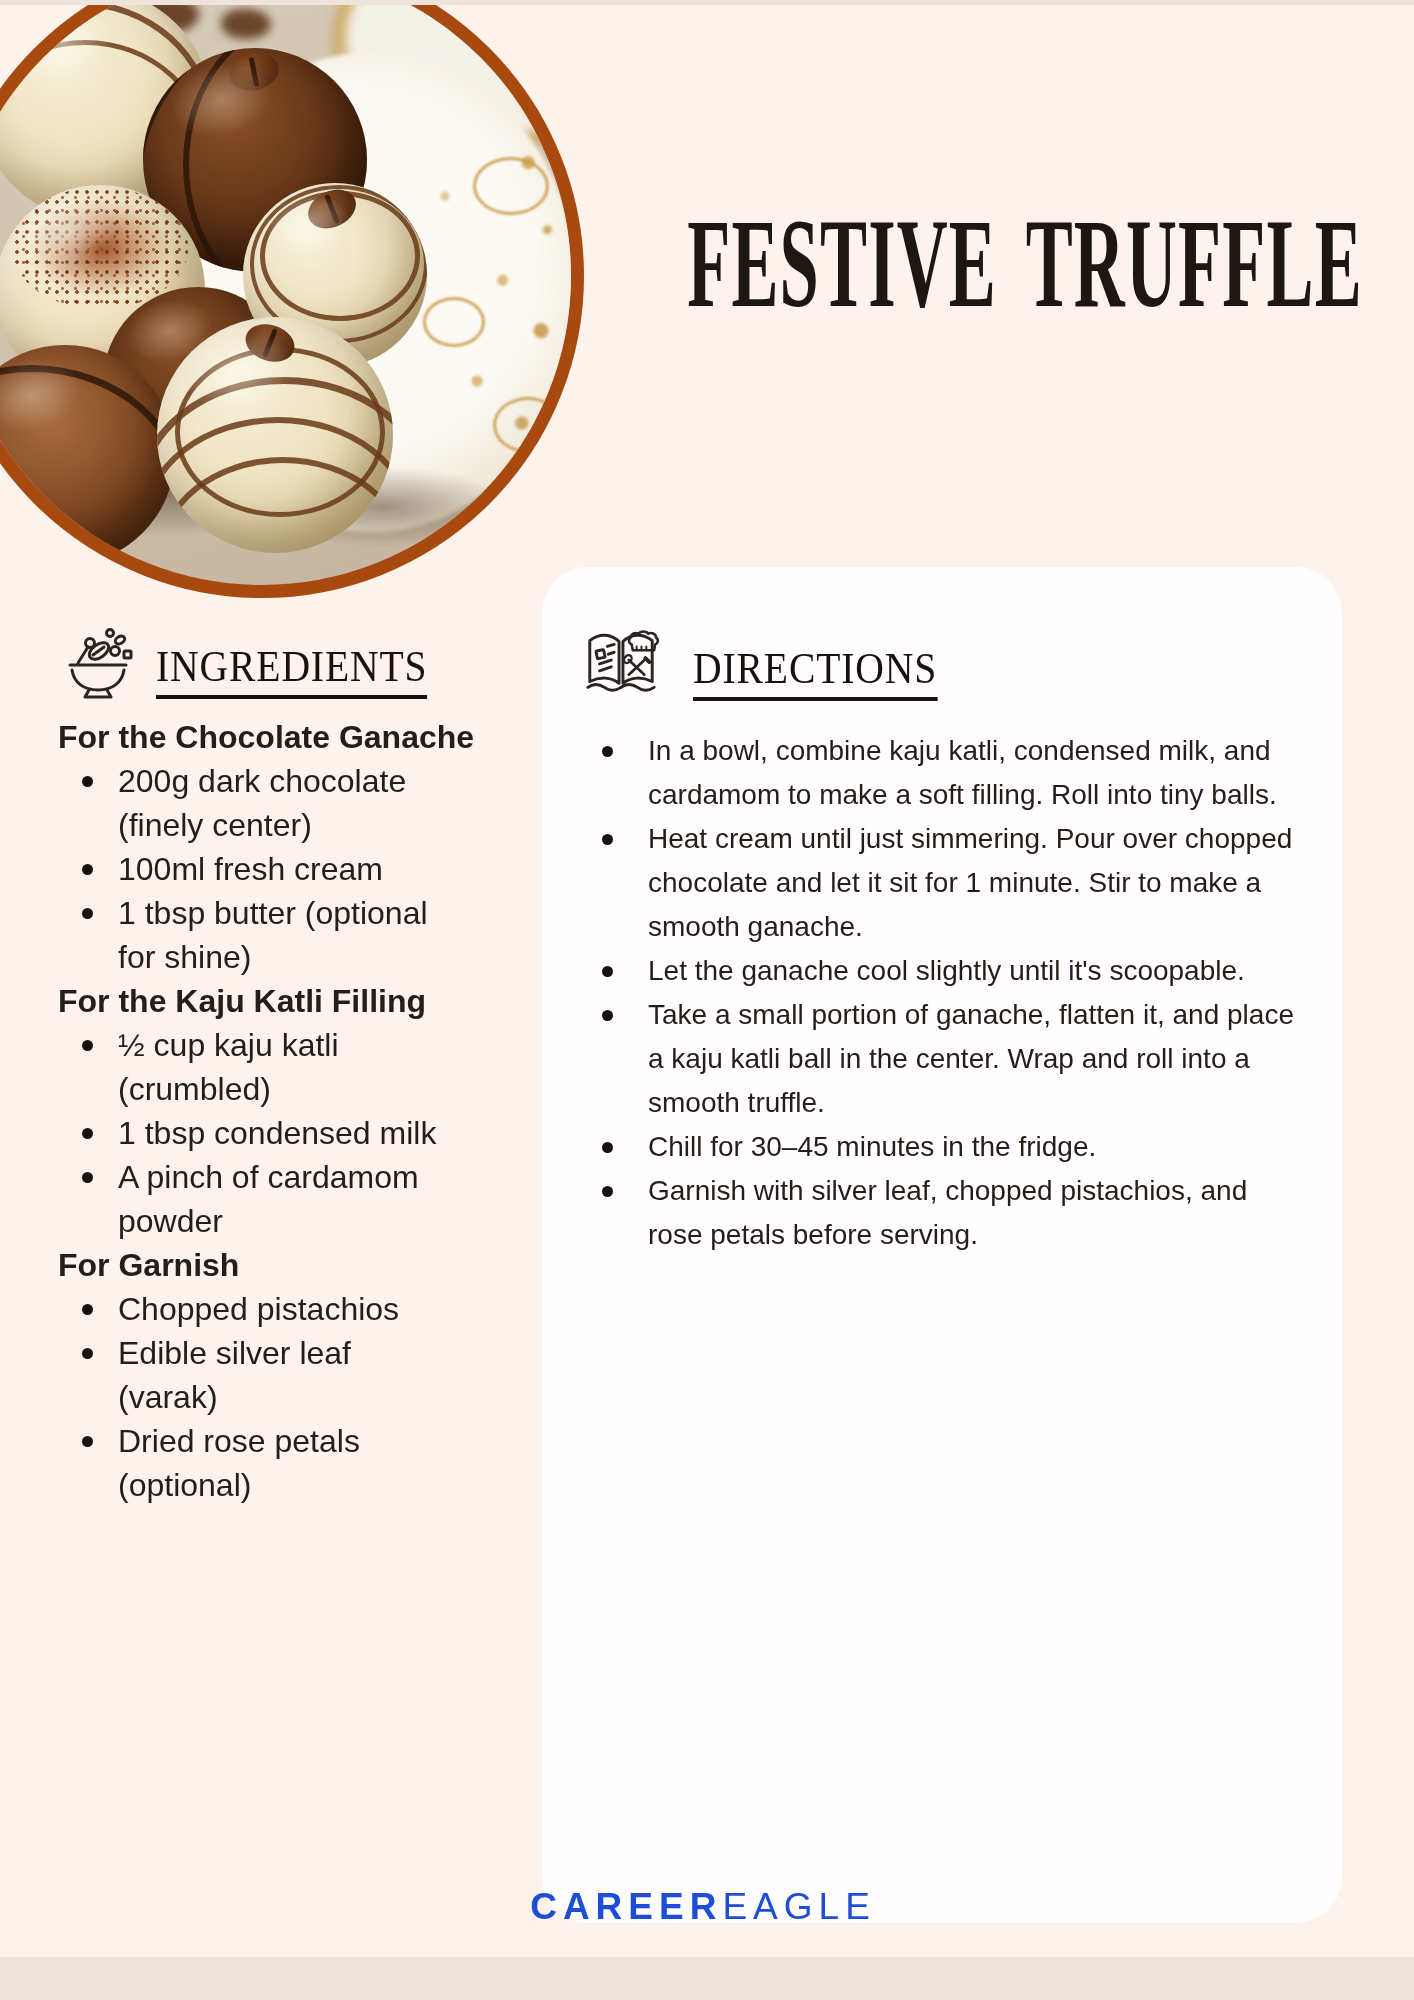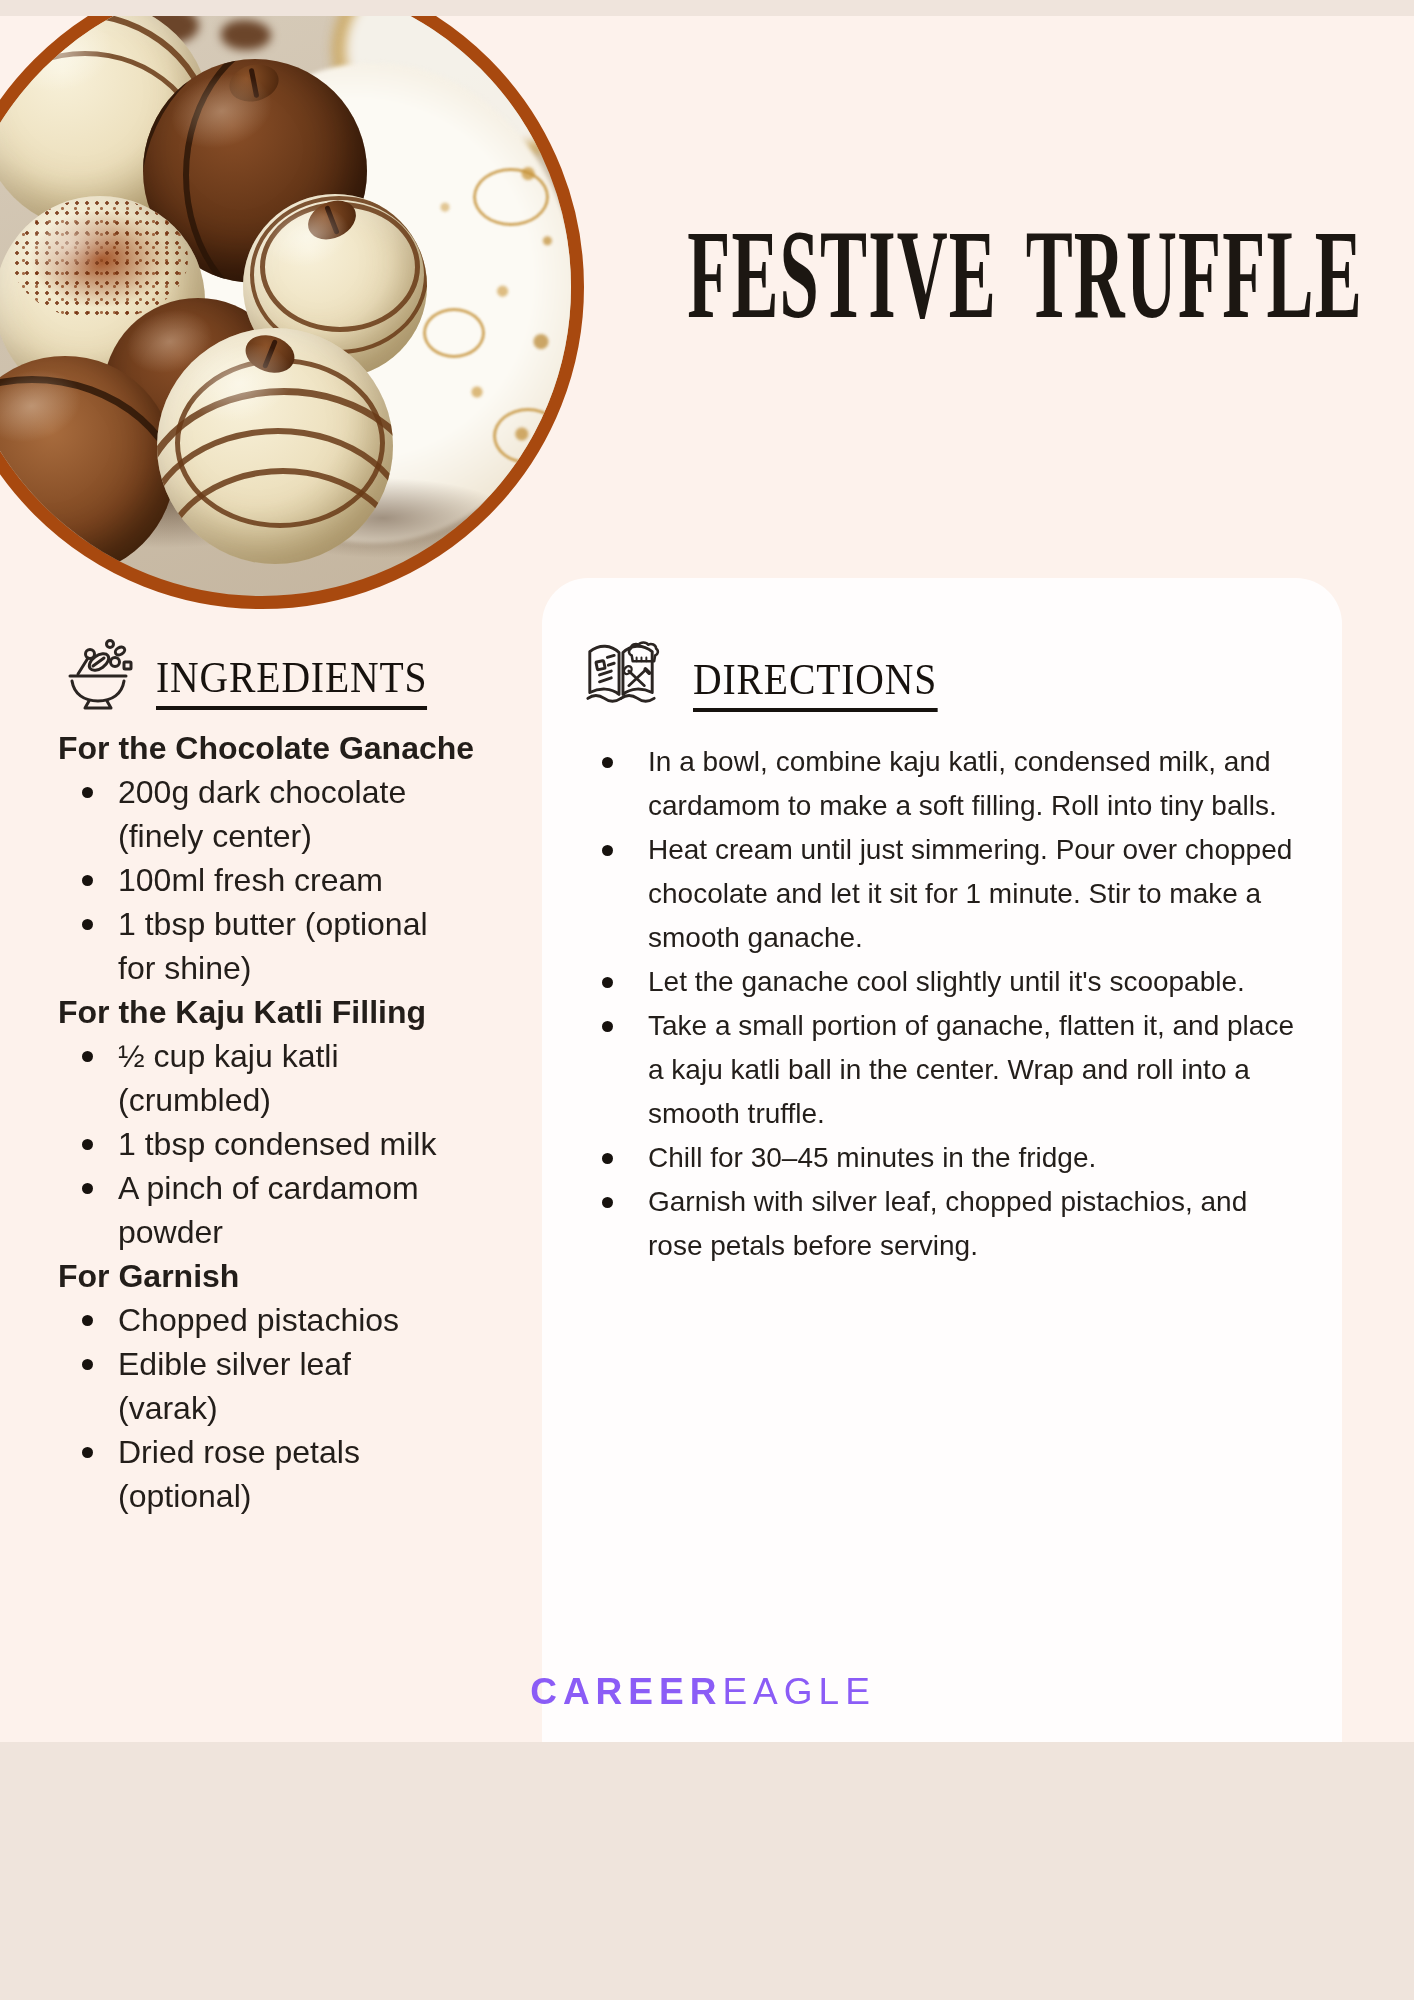--- a/index.html
+++ b/index.html
@@ -1,17 +1,17 @@
 <!DOCTYPE html>
 <html><head>
 <meta charset="utf-8">
 <style>
   html,body{margin:0;padding:0;background:#efe4dc;}
   #canvas{
-    position:relative;width:1414px;height:1726px;margin:16px auto;
+    position:relative;width:1414px;height:1952px;margin:5px auto;
     background:#fdf2ec;overflow:hidden;
     font-family:"Liberation Sans","DejaVu Sans",sans-serif;color:#231e1a;
   }
 
   
   .photo{
     position:absolute;left:-60px;top:-51px;width:618px;height:618px;
     border:13px solid #a8490f;border-radius:50%;overflow:hidden;
     background:linear-gradient(160deg,#d9cebd 0%,#cfc2ae 45%,#c3b49e 100%);
   }
@@ -99,21 +99,21 @@
     position:absolute;left:542px;top:562px;width:800px;height:1356px;
     background:#fffdfd;border-radius:46px;box-sizing:border-box;padding:56px 40px 0 20px;
   }
   .card .sec-header{margin-left:18px;gap:31px;}
   .dir-list{margin:28px 0 0 22px;font-size:28px;line-height:44px;width:712px;}
   .dir-list .b-item{padding-left:64px;width:650px;margin:0;}
   .dir-list .b-item .dot{left:18px;}
 
   
   .footer{position:absolute;left:0;right:8px;bottom:32px;text-align:center;
-    color:#8b5cf6;font-size:37px;letter-spacing:6px;line-height:1;}
+    color:#1d4ed8;font-size:37px;letter-spacing:6px;line-height:1;}
   .footer .b1{font-weight:700;}
   .footer .b2{font-weight:400;}
 </style>
 </head>
 <body>
 
 <div id="canvas">
 
   <div class="photo">
     <div class="saucer"></div>

